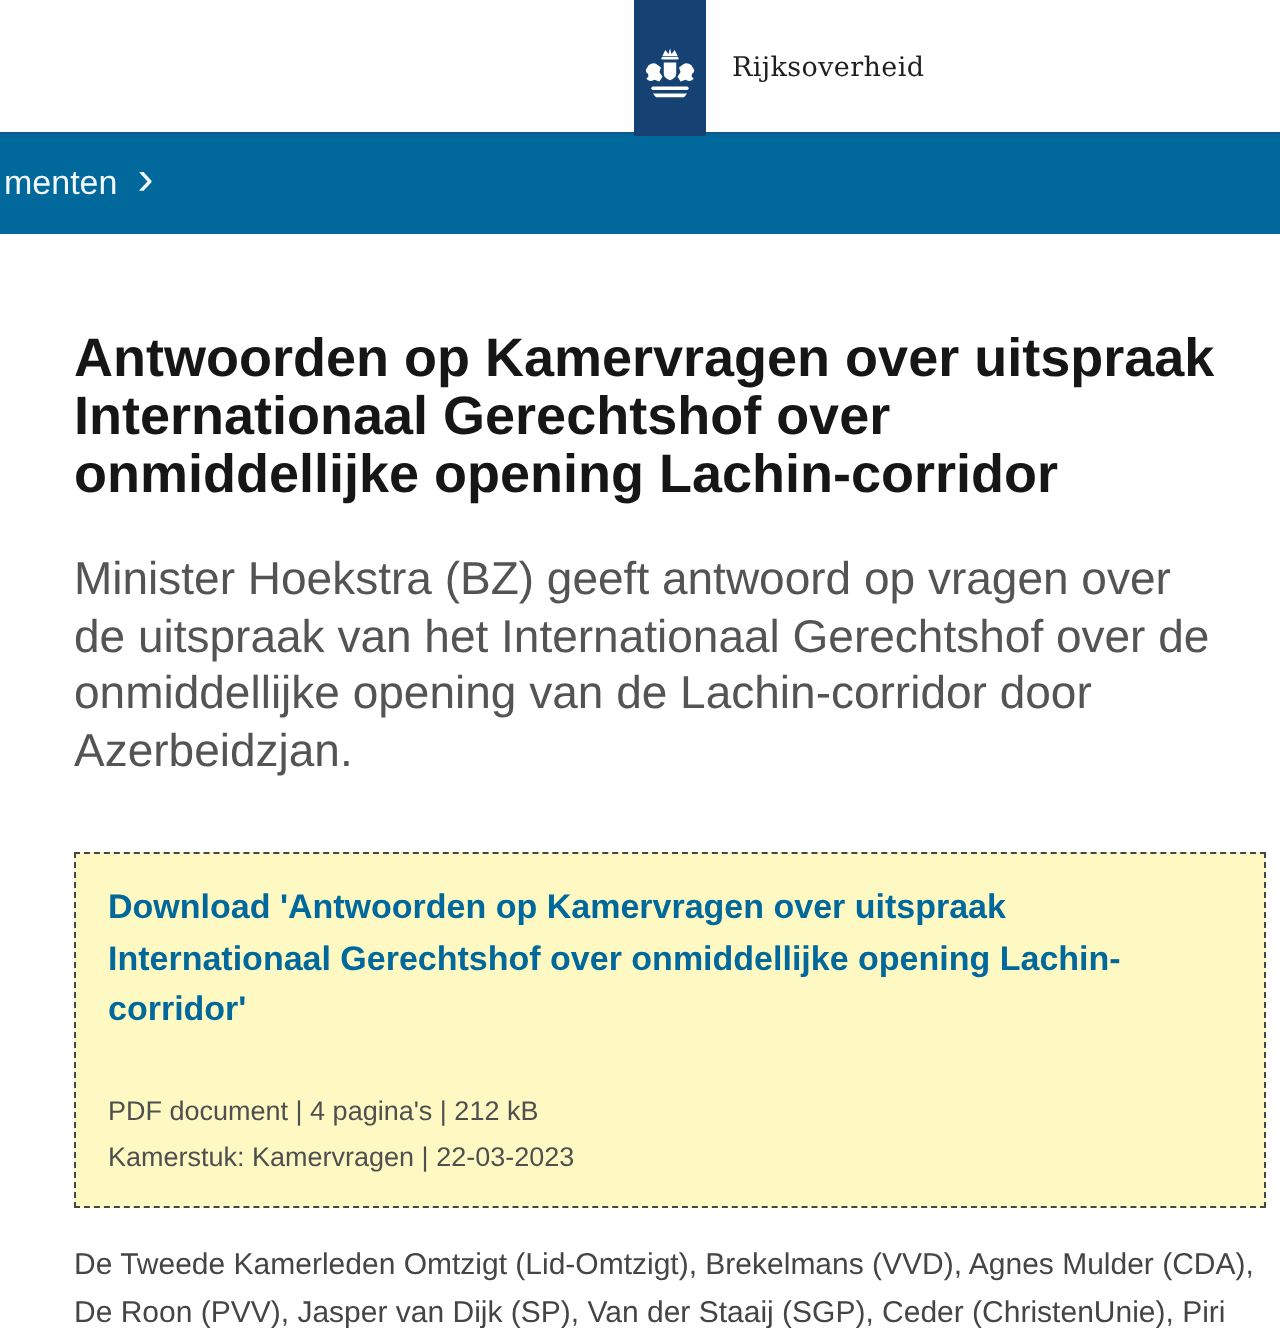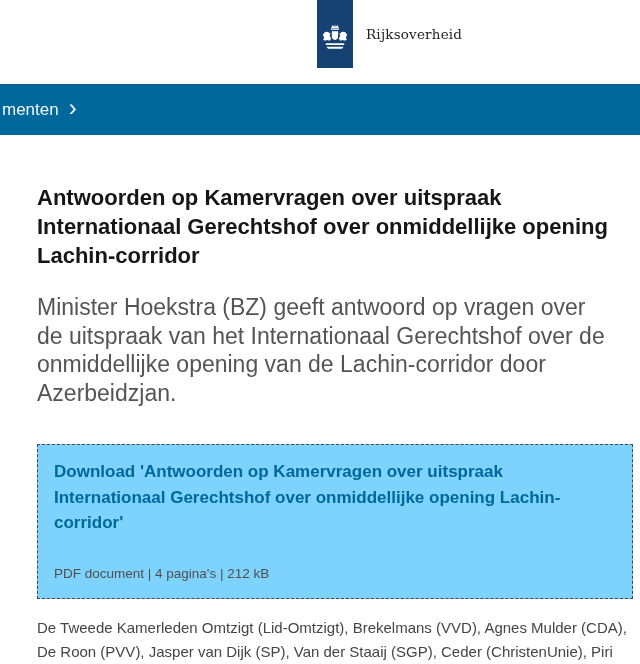--- a/index.html
+++ b/index.html
@@ -9,21 +9,21 @@
     height: 664px;
     background: #ffffff;
     font-family: "Liberation Sans", sans-serif;
     overflow: hidden;
     position: relative;
   }
 
   
   .site-header {
     position: relative;
-    height: 84px;
+    height: 66px;
     background: #ffffff;
   }
   .logo-ribbon {
     position: absolute;
     left: 317px;
     top: 0;
     width: 36px;
     height: 68px;
     background: #154273;
     display: flex;
@@ -63,38 +63,38 @@
     color: #f2f7fa;
     font-weight: 400;
     transform: translateY(-2px);
   }
 
   
   main {
     padding: 48px 7px 0 37px;
   }
   h1.page-title {
-    font-size: 22px;
+    font-size: 27px;
     line-height: 29px;
     font-weight: 700;
     color: #161616;
     max-width: 584px;
   }
   p.intro {
     margin-top: 23px;
     font-size: 23px;
     line-height: 28.5px;
     color: #545454;
     max-width: 580px;
   }
 
   .download-box {
     margin-top: 37px;
     width: 596px;
-    background: #7dd3fc;
+    background: #fef9c3;
     border: 1px dashed #454545;
     padding: 14px 16px 13px 16px;
   }
   a.dl-link {
     display: block;
     font-size: 17px;
     font-weight: 700;
     line-height: 25.5px;
     color: #01689b;
     text-decoration: none;
@@ -142,16 +142,17 @@
 </nav>
 
 <main>
   <h1 class="page-title">Antwoorden op Kamervragen over uitspraak Internationaal Gerechtshof over onmiddellijke opening Lachin-corridor</h1>
 
   <p class="intro">Minister Hoekstra (BZ) geeft antwoord op vragen over de uitspraak van het Internationaal Gerechtshof over de onmiddellijke opening van de Lachin-corridor door Azerbeidzjan.</p>
 
   <div class="download-box">
     <a class="dl-link" href="#">Download 'Antwoorden op Kamervragen over uitspraak Internationaal Gerechtshof over onmiddellijke opening Lachin-corridor'</a>
     <p class="meta first">PDF document | 4 pagina's | 212 kB</p>
+    <p class="meta">Kamerstuk: Kamervragen | 22-03-2023</p>
   </div>
 
   <p class="body-text">De Tweede Kamerleden Omtzigt (Lid-Omtzigt), Brekelmans (VVD), Agnes Mulder (CDA), De Roon (PVV), Jasper van Dijk (SP), Van der Staaij (SGP), Ceder (ChristenUnie), Piri (PvdA), Van der Lee (GroenLinks), Koekkoek (Volt), Teunissen (PvdD), Eppink (JA21) en Van der Plas (BBB) hebben de vragen gesteld.</p>
 </main>
 
 </body></html>

